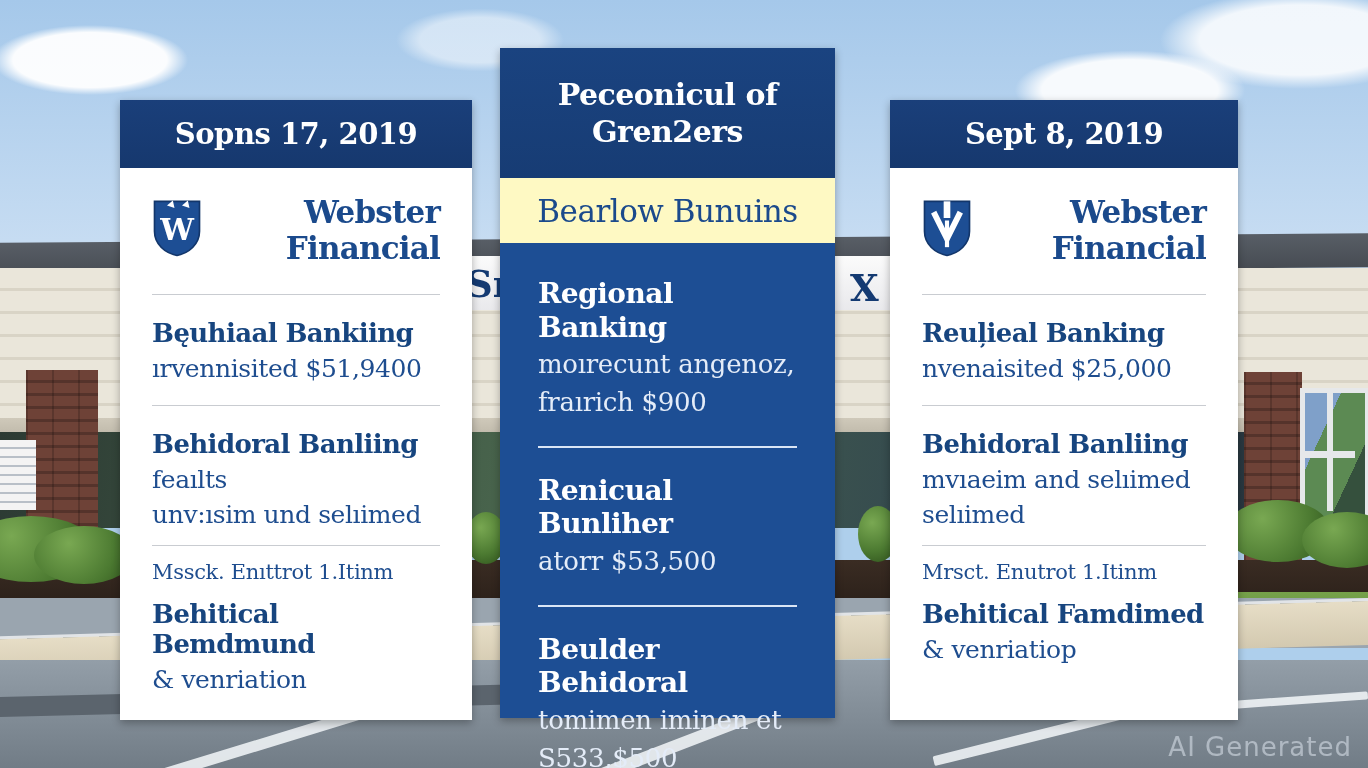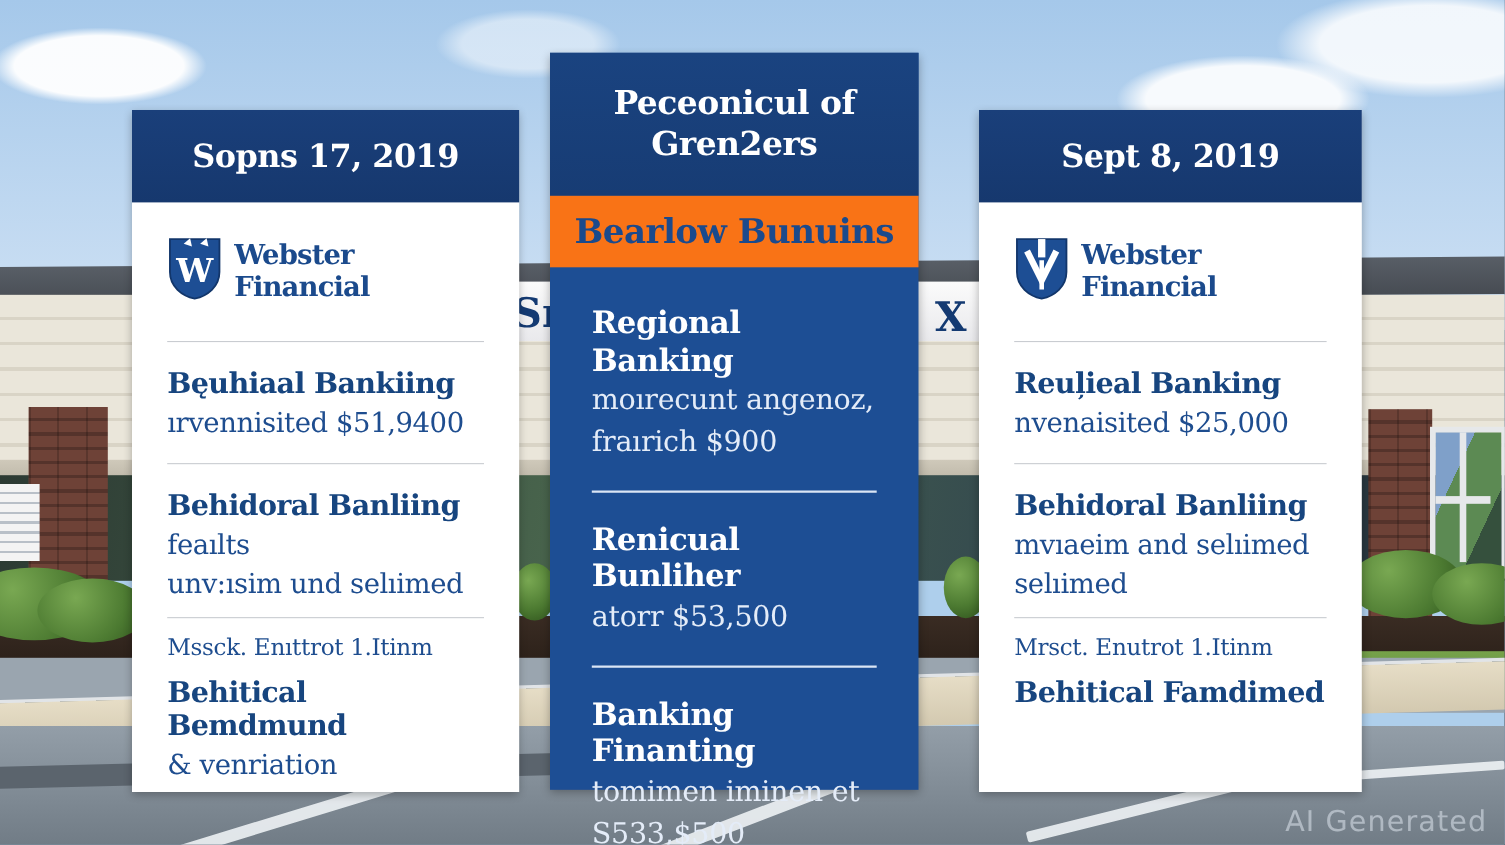--- a/index.html
+++ b/index.html
@@ -43,35 +43,35 @@
       transform:rotate(-1.6deeg);transform:rotate(-1.6deg);box-shadow:0 -3px 0 rgba(255,255,255,.7);}
   .curb{left:-10px;top:688px;width:760px;height:20px;background:#5b646d;transform:rotate(-1.4deg);}
   .asphalt{left:0;top:660px;width:1368px;height:108px;background:linear-gradient(#939ea8,#717c86);}
   .stripe{background:rgba(245,248,250,.85);border-radius:2px;}
 
   
   .card{box-shadow:0 3px 8px rgba(0,0,0,.3);}
   .banner{background:linear-gradient(#1a3f7a,#16386e);color:#fff;display:flex;align-items:center;justify-content:center;
           font-weight:bold;}
   .side-card{width:352px;top:100px;height:620px;background:#fff;z-index:10;}
-  .side-banner{height:84px;font-size:29px;letter-spacing:-.5px;}
+  .side-banner{height:68px;font-size:29px;letter-spacing:-.5px;}
   .side-body{padding:0 32px;color:#1b4a8c;}
   .logo-row{display:flex;align-items:center;gap:11px;margin-top:30px;height:64px;}
-  .brand{font-size:25px;font-weight:bold;letter-spacing:-.8px;color:#1b4a8c;}
+  .brand{font-size:31px;font-weight:bold;letter-spacing:-.8px;color:#1b4a8c;text-align:right;}
   .hr{border:0;border-top:1px solid #c9ccd1;margin:0;}
   .hr1{margin-top:32px;} .hr2{margin-top:22px;} .hr3{margin-top:16px;}
   .heading{font-size:26px;font-weight:bold;letter-spacing:-.6px;line-height:1.15;margin-top:24px;color:#17457f;}
   .line{font-size:25px;letter-spacing:-.4px;line-height:1.18;margin-top:5px;color:#1e4d8f;}
   .note{font-size:21px;margin-top:14px;letter-spacing:-.3px;color:#1e4d8f;}
 
   .center-card{left:500px;top:48px;width:335px;height:670px;z-index:10;background:#1d4e94;}
   .center-banner{height:130px;background:linear-gradient(#1a4380,#173c74);color:#fff;display:flex;flex-direction:column;
       align-items:center;justify-content:center;font-weight:bold;font-size:30px;line-height:1.25;letter-spacing:-.5px;}
-  .center-sub{height:65px;background:#f97316;display:flex;align-items:center;justify-content:center;
-      color:#1b4a8c;font-weight:bold;font-size:31px;letter-spacing:-.5px;}
+  .center-sub{height:65px;background:#fef9c3;display:flex;align-items:center;justify-content:center;
+      color:#1b4a8c;font-weight:normal;font-size:31px;letter-spacing:-.5px;}
   .center-body{padding:8px 38px 0 38px;color:#eaf0fa;}
   .c-heading{font-size:28px;font-weight:bold;color:#fff;letter-spacing:-.5px;margin-top:26px;line-height:1.2;}
   .c-line{font-size:26px;letter-spacing:-.3px;line-height:1.3;margin-top:4px;color:#e4ecf8;}
   .c-hr{border:0;border-top:2px solid rgba(240,246,255,.9);margin:26px 0 0 0;}
 
   .watermark{right:16px;bottom:6px;z-index:20;font-family:"DejaVu Sans","Liberation Sans",sans-serif;
       font-size:26px;color:rgba(222,230,238,.55);letter-spacing:1px;}
 </style>
 </head>
 <body>
@@ -149,21 +149,21 @@
       <span>Bearlow Bunuins</span>
     </div>
     <div class="center-body">
       <div class="c-heading">Regional Banking</div>
       <div class="c-line">moırecunt angenoz,</div>
       <div class="c-line">fraırich $900</div>
       <hr class="c-hr">
       <div class="c-heading">Renicual Bunliher</div>
       <div class="c-line">atorr $53,500</div>
       <hr class="c-hr">
-      <div class="c-heading">Banking Finanting</div>
+      <div class="c-heading">Beulder Behidoral</div>
       <div class="c-line">tomimen iminen et</div>
       <div class="c-line">S533,$500</div>
     </div>
   </div>
 
   <div class="abs card side-card" style="left:890px;width:348px;">
     <div class="banner side-banner">
       <span>Sept 8, 2019</span>
     </div>
     <div class="side-body">
@@ -181,17 +181,18 @@
       <hr class="hr hr1">
       <div class="heading">Reuļieal Banking</div>
       <div class="line">nvenaisited $25,000</div>
       <hr class="hr hr2">
       <div class="heading">Behidoral Banliing</div>
       <div class="line">mvıaeim and selıimed</div>
       <div class="line">selıimed</div>
       <hr class="hr hr3">
       <div class="note">Mrsct. Enutrot 1.Itinm</div>
       <div class="heading" style="margin-top:16px;">Behitical Famdimed</div>
+      <div class="line">&amp; venriatiop</div>
     </div>
   </div>
 
   <div class="abs watermark">AI Generated</div>
 </div>
 
 </body></html>

